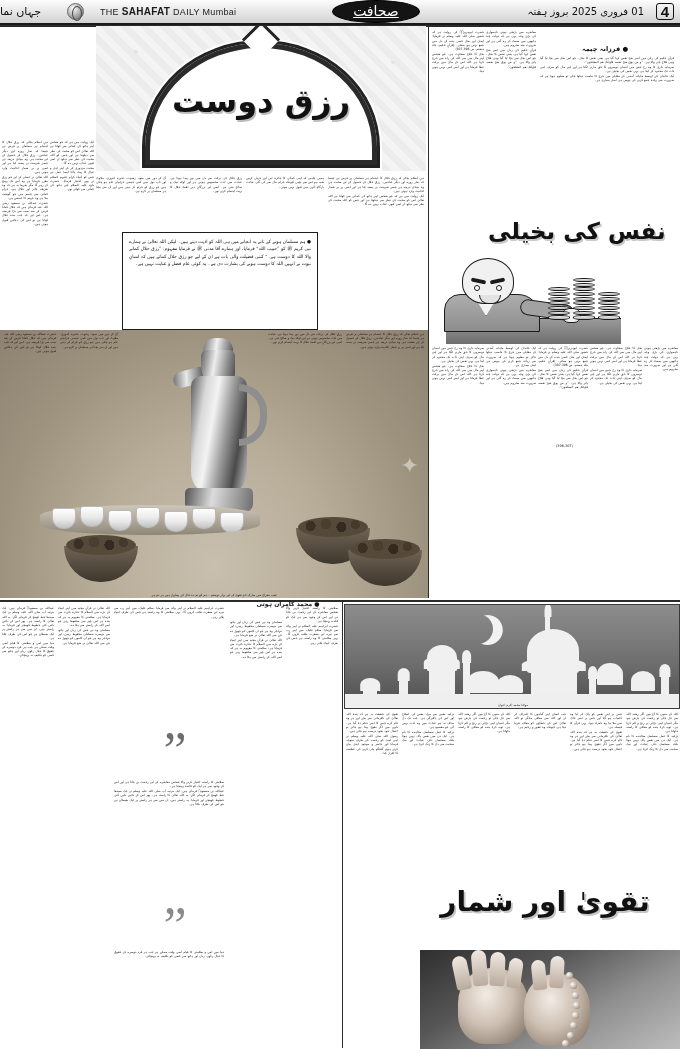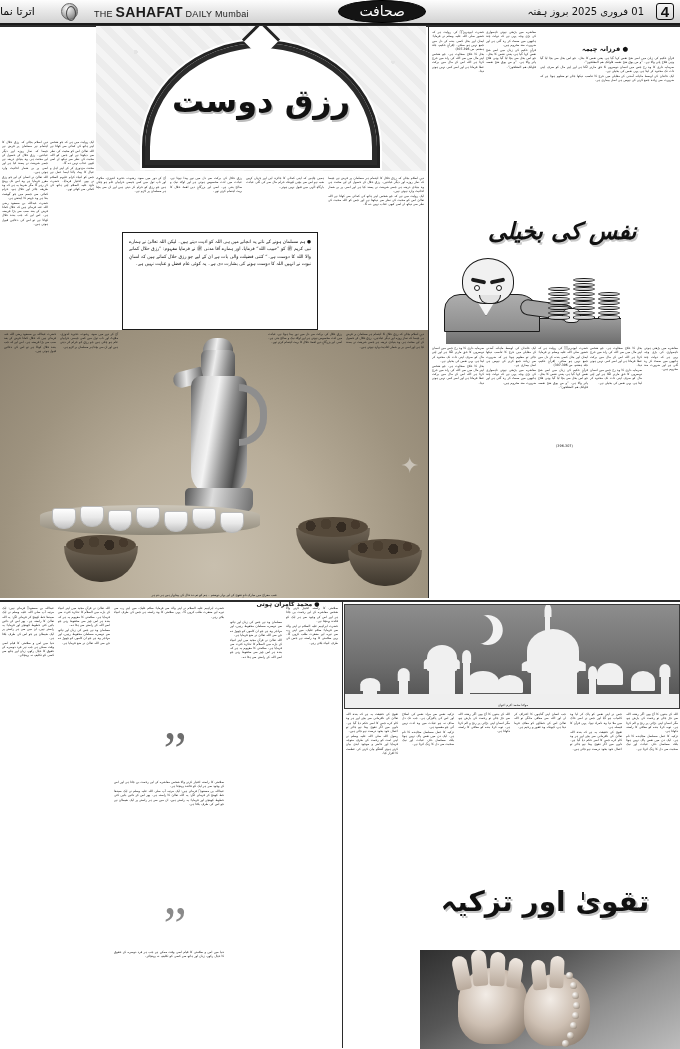--- a/index.html
+++ b/index.html
@@ -32,26 +32,27 @@
   }
   .mast-date {
     font-size:10px; color:#111; padding-left:12px; padding-right:6px;
     white-space:nowrap; letter-spacing:-0.2px;
   }
   .mast-logo-wrap { flex:0 0 auto; margin:0 auto; }
   .mast-logo {
     background:#141414; color:#fff; border-radius:50%/50%;
     padding:2px 20px; font-size:14px; line-height:17px;
     border:1.5px solid #000;
+    text-decoration:underline;
   }
   .mast-english {
     font-family:"Liberation Sans", sans-serif; font-size:9px; color:#1b1b1b;
     letter-spacing:0.3px; direction:ltr; white-space:nowrap;
   }
-  .mast-english b { font-size:14px; }
+  .mast-english b { font-size:10px; }
   .mast-globe {
     width:17px;height:17px;border-radius:50%;
     background:radial-gradient(circle at 35% 30%, #fff 0%, #b9b9b9 45%, #5d5d5d 100%);
     border:1px solid #6a6a6a; margin:0 16px; position:relative;
   }
   .mast-globe::after{
     content:""; position:absolute; left:4px; top:2px; width:8px; height:13px;
     border:1px solid #4a4a4a; border-radius:50%;
   }
   .mast-jahan {
@@ -339,21 +340,21 @@
     <div class="mast-logo-wrap">
       <div class="mast-logo">صحافت</div>
     </div>
 
     <div class="mast-english">
       <span>THE </span><b>SAHAFAT</b><span> DAILY Mumbai</span>
     </div>
 
     <div class="mast-globe"></div>
 
-    <div class="mast-jahan">اترتا نما</div>
+    <div class="mast-jahan">جہاں نما</div>
   </div>
 
   <div class="hrule thick" style="left:0;top:25px;width:680px;"></div>
 
   <div class="ornament">
     <div class="arch"></div>
     <div class="headline-main">رزق دوست</div>
   </div>
 
   <div class="urdu-col" style="left:2px;top:140px;width:46px;height:188px;">
@@ -491,21 +492,21 @@
     </div>
     <div class="coin-stack" style="left:162px;">
       <div class="coin"></div>
         <div class="coin"></div>
         <div class="coin"></div>
         <div class="coin"></div>
       <div class="coin"></div>
         <div class="coin"></div>
     </div>
   </div>
-  <div class="cartoon-headline" style="position:absolute;left:456px;top:218px;width:190px;text-align:left;font-style:italic;">نفس کی بخیلی</div>
+  <div class="cartoon-headline" style="position:absolute;left:456px;top:218px;width:190px;text-align:left;">نفس کی بخیلی</div>
 
   <div class="urdu-col" style="left:432px;top:346px;width:52px;height:248px;">
     <p>سرمایہ داری کا وہ رخ جس میں انسان دوسروں کا حق مارنے لگتا ہے اور اپنے مال کو صرف اپنی ذات تک محدود کر لیتا ہے، یہی نفس کی بخیلی ہے۔</p>
     <p>بخل کا علاج سخاوت ہے۔ جو شخص اپنے مال میں سے اللہ کی راہ میں خرچ کرتا ہے اللہ اس کے مال میں برکت عطا فرماتا ہے اور اسے کمی نہیں ہونے دیتا۔</p>
   </div>
   <div class="urdu-col" style="left:486px;top:346px;width:50px;height:248px;">
     <p>ایک خاندان کی اوسط ماہانہ آمدنی کے مقابلے میں خرچ کا تناسب دیکھا جائے تو معلوم ہوتا ہے کہ ضرورت سے زیادہ جمع کرنے کی ہوس ہی اصل بیماری ہے۔</p>
     <p>معاشرے میں بڑھتی ہوئی ناہمواری کی بڑی وجہ یہی ہے کہ دولت چند ہاتھوں میں سمٹ کر رہ گئی ہے اور ضرورت مند محروم ہیں۔</p>
   </div>
   <div class="urdu-col" style="left:538px;top:346px;width:50px;height:248px;">
@@ -606,21 +607,21 @@
   </div>
   <div class="urdu-col" style="left:570px;top:712px;width:52px;height:334px;">
     <p>جس نے اپنے نفس کو پاک کر لیا وہ کامیاب ہو گیا اور جس نے اسے خاک میں ملا دیا وہ نامراد ہوا۔ یہی قرآن کا فیصلہ ہے۔</p>
     <p>تقویٰ کی حقیقت یہ ہے کہ بندہ اللہ تعالیٰ کی نافرمانی سے بچے اور ہر وہ کام کرے جس کا اسے حکم دیا گیا ہے۔ دلوں میں اگر تقویٰ پیدا ہو جائے تو اعمال خود بخود درست ہو جاتے ہیں۔</p>
   </div>
   <div class="urdu-col" style="left:626px;top:712px;width:52px;height:334px;">
     <p>اللہ کے بندوں کا آج بھی اگر رشتہ اللہ سے جڑ جائے تو رحمت کی بارش ہو، مگر انسان اپنی بڑائی پر رنج و الم کرتا ہے۔ توبہ کرنا بندے کو معافی کا راستہ دکھاتا ہے۔</p>
     <p>تزکیہ کا عمل مسلسل مجاہدے کا نام ہے۔ ایک دن میں نفس پاک نہیں ہوتا بلکہ مسلسل ذکر، عبادت اور نیک صحبت سے دل کا زنگ اترتا ہے۔</p>
   </div>
 
-  <div class="heading-taqwa">تقویٰ اور تزکیہ</div>
+  <div class="heading-taqwa">تقویٰ اور شمار</div>
 
   <div class="photo-hands">
     <div class="palm" style="left:38px;top:18px;width:70px;height:76px;"></div>
     <div class="palm" style="left:104px;top:24px;width:66px;height:72px;"></div>
     <div class="finger" style="left:34px;top:6px;width:15px;height:34px;transform:rotate(-12deg);"></div>
     <div class="finger" style="left:52px;top:0px;width:15px;height:36px;transform:rotate(-5deg);"></div>
     <div class="finger" style="left:70px;top:2px;width:15px;height:34px;transform:rotate(2deg);"></div>
     <div class="finger" style="left:88px;top:8px;width:14px;height:30px;transform:rotate(8deg);"></div>
     <div class="finger" style="left:112px;top:10px;width:14px;height:30px;transform:rotate(-6deg);"></div>
     <div class="finger" style="left:130px;top:6px;width:14px;height:32px;transform:rotate(3deg);"></div>

